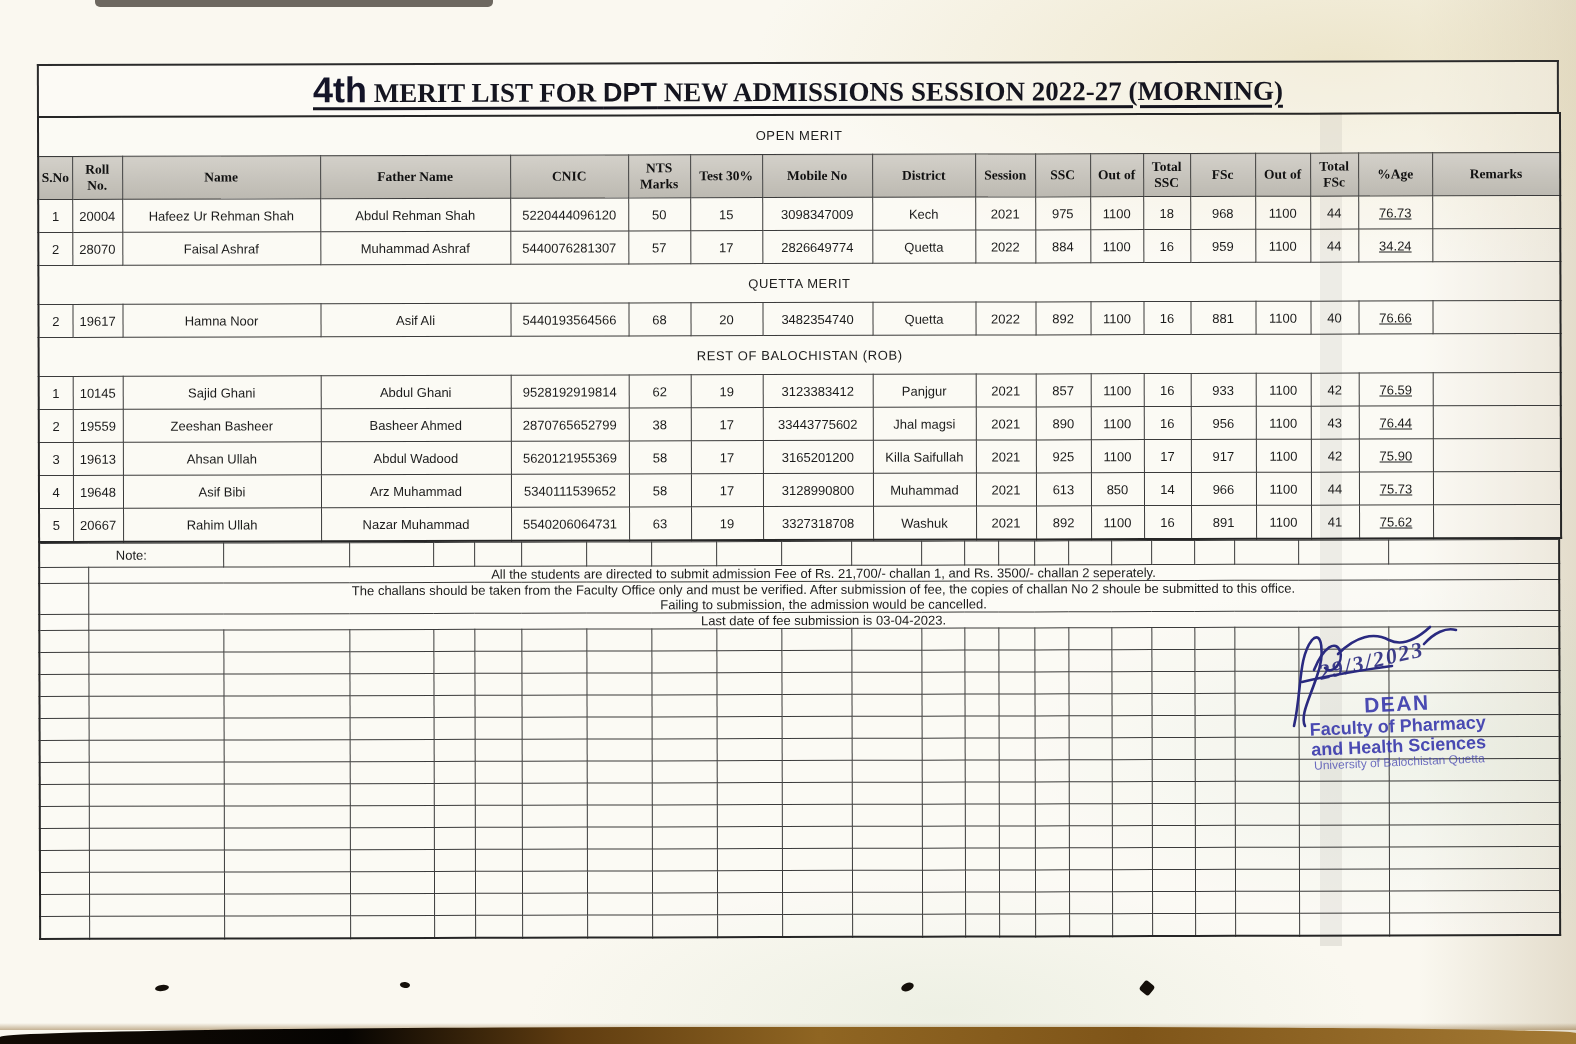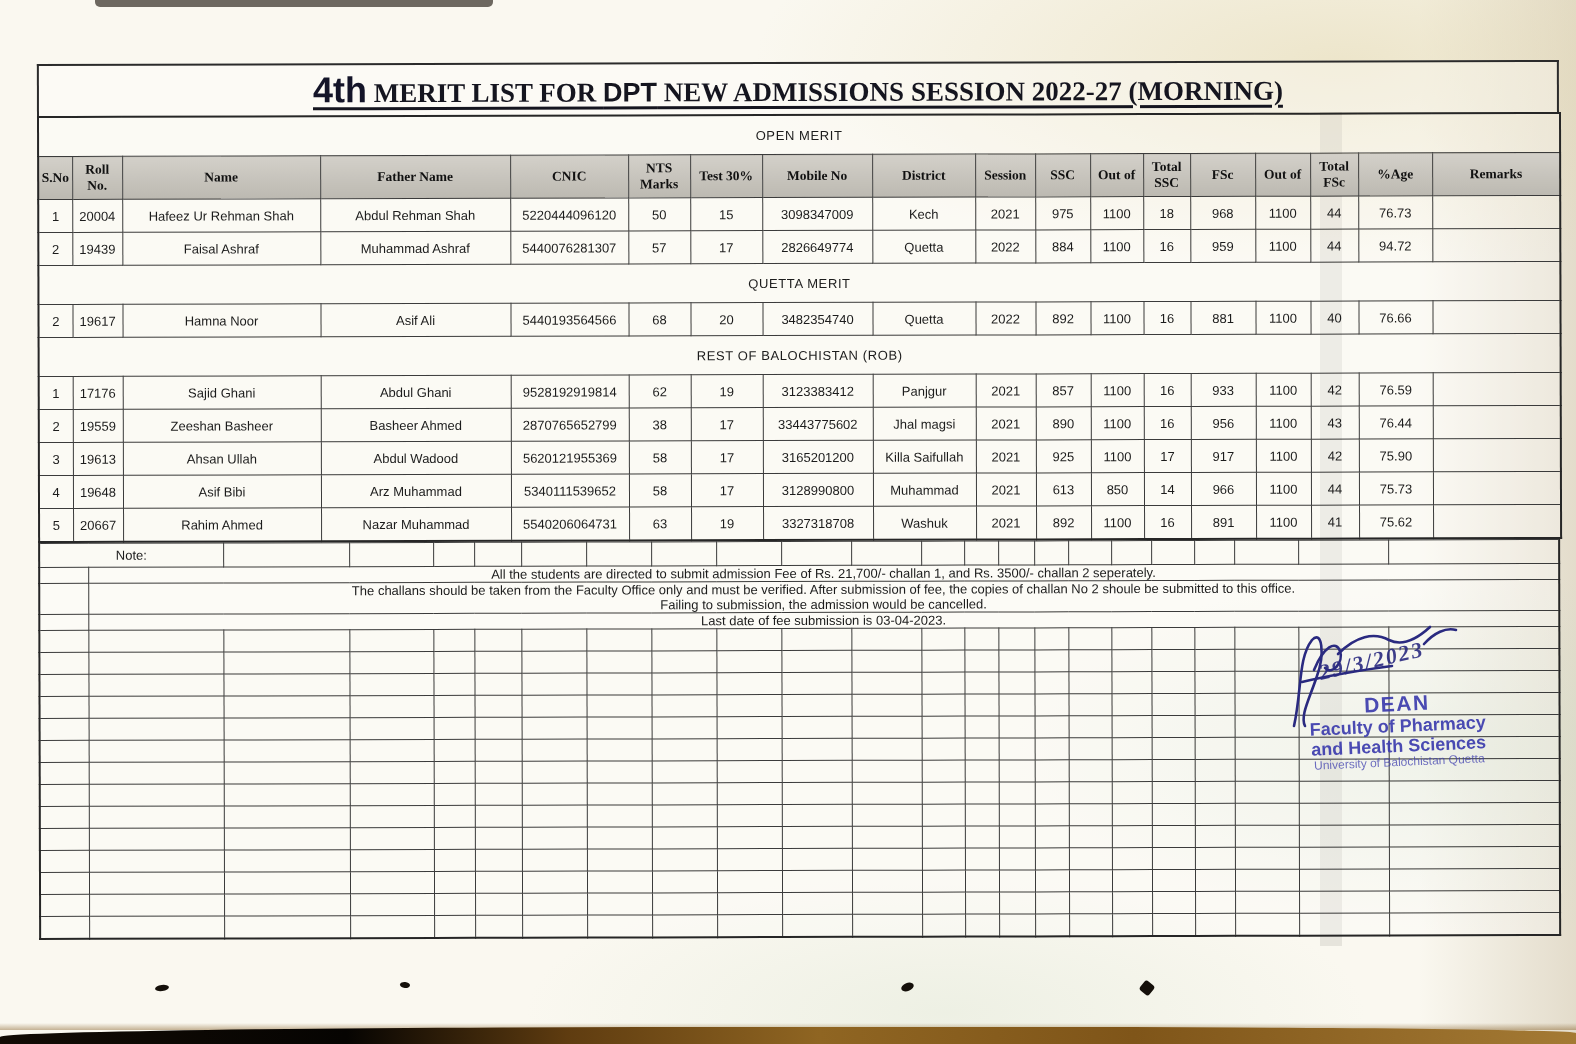--- a/index.html
+++ b/index.html
@@ -53,21 +53,21 @@
     font-family:"Liberation Serif",serif;font-weight:bold;font-size:13.5px;height:42px;
     background:linear-gradient(#d3d0c9,#bcb9b1);white-space:normal;line-height:1.15;color:#111;
   }
   .data-row td{height:32px;}
   .section-heading{
     height:38px;font-family:"Liberation Sans",sans-serif;font-weight:bold;font-size:21px;letter-spacing:.6px;
     background:#e9e6dc;white-space:pre;color:#101010;
   }
   .left{text-align:left;padding-left:5px;}
   .shade{background:#d5d2ca;}
-  .shade2{background:#d2cfc7;}
+  .shade2{background:#d2cfc7;text-decoration:underline;}
   .shade3{background:#dcd8d0;}
   .grid-tbl{border-top:none;}
   .note-label-row td{height:23px;}
   .note-label{text-align:left;font:15px "Liberation Sans",sans-serif;padding-left:2px;background:rgba(255,255,255,.45);}
   .note-row td{background:rgba(255,255,255,.40);}
   .note-text{
     text-align:left;font-weight:bold;font-size:16.5px;line-height:1.32;padding:2px 6px;white-space:normal;color:#161616;
   }
   .empty-row td{height:21px;}
 
@@ -156,36 +156,36 @@
             <td>1100</td>
             <td class="shade">18</td>
             <td>968</td>
             <td>1100</td>
             <td class="shade3">44</td>
             <td class="shade2">76.73</td>
             <td></td>
           </tr>
           <tr class="data-row">
             <td>2</td>
-            <td>19439</td>
+            <td>28070</td>
             <td class="left">Faisal Ashraf</td>
             <td class="left">Muhammad Ashraf</td>
             <td>5440076281307</td>
             <td>57</td>
             <td class="shade">17</td>
             <td>2826649774</td>
             <td>Quetta</td>
             <td>2022</td>
             <td>884</td>
             <td>1100</td>
             <td class="shade">16</td>
             <td>959</td>
             <td>1100</td>
             <td class="shade3">44</td>
-            <td class="shade2">94.72</td>
+            <td class="shade2">34.24</td>
             <td></td>
           </tr>
           <tr class="section-row">
             <td class="section-heading" colspan="18">QUETTA  MERIT</td>
           </tr>
           <tr class="data-row">
             <td>2</td>
             <td>19617</td>
             <td class="left">Hamna Noor</td>
             <td class="left">Asif Ali</td>
@@ -202,21 +202,21 @@
             <td>1100</td>
             <td class="shade3">40</td>
             <td class="shade2">76.66</td>
             <td></td>
           </tr>
           <tr class="section-row">
             <td class="section-heading" colspan="18">REST OF BALOCHISTAN (ROB)</td>
           </tr>
           <tr class="data-row">
             <td>1</td>
-            <td>17176</td>
+            <td>10145</td>
             <td class="left">Sajid Ghani</td>
             <td class="left">Abdul Ghani</td>
             <td>9528192919814</td>
             <td>62</td>
             <td class="shade">19</td>
             <td>3123383412</td>
             <td>Panjgur</td>
             <td>2021</td>
             <td>857</td>
             <td>1100</td>
@@ -283,21 +283,21 @@
             <td class="shade">14</td>
             <td>966</td>
             <td>1100</td>
             <td class="shade3">44</td>
             <td class="shade2">75.73</td>
             <td></td>
           </tr>
           <tr class="data-row">
             <td>5</td>
             <td>20667</td>
-            <td class="left">Rahim Ahmed</td>
+            <td class="left">Rahim Ullah</td>
             <td class="left">Nazar Muhammad</td>
             <td>5540206064731</td>
             <td>63</td>
             <td class="shade">19</td>
             <td>3327318708</td>
             <td>Washuk</td>
             <td>2021</td>
             <td>892</td>
             <td>1100</td>
             <td class="shade">16</td>

